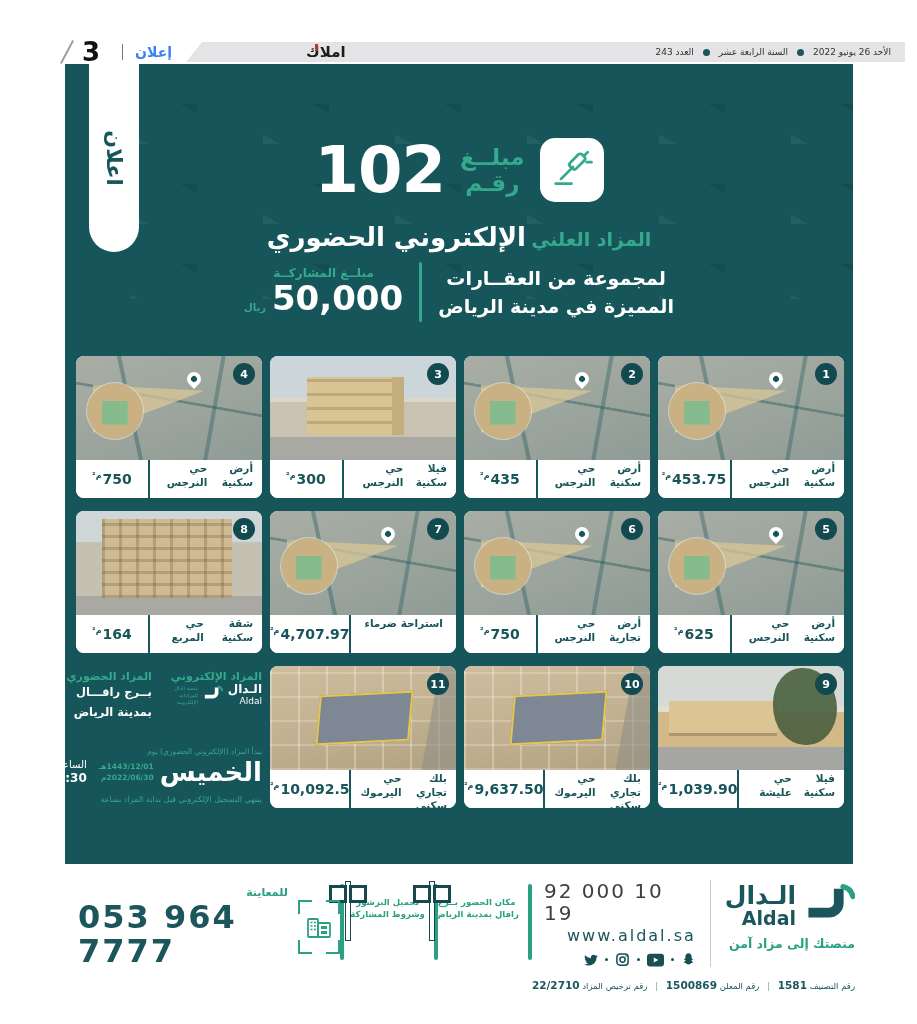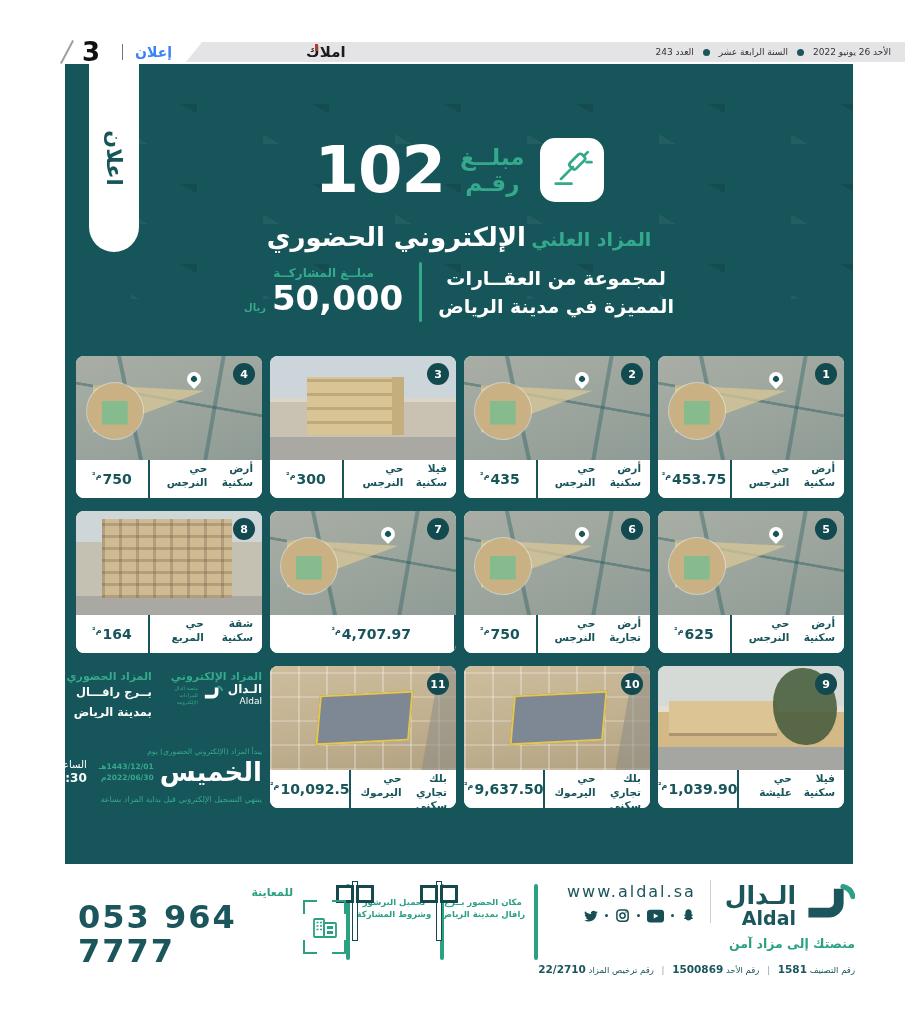--- a/index.html
+++ b/index.html
@@ -341,20 +341,24 @@
             <span class="c-unit">م²</span>
           </div>
         </div>
       </div>
       <div class="card">
         <div class="visual" data-visual="map">
           <span class="pin"></span>
           <span class="badge">7</span>
         </div>
         <div class="caption">
+          <div class="c-type">
+            <div>استراحة ضرماء</div>
+            <div></div>
+          </div>
           <div class="c-div"></div>
           <div class="c-area">
             <span>4,707.97</span>
             <span class="c-unit">م²</span>
           </div>
         </div>
       </div>
       <div class="card">
         <div class="visual" data-visual="building-photo">
 
@@ -485,20 +489,21 @@
             </svg>
           </span>
           <div class="brand-texts">
             <span class="brand-ar">الـدال</span>
             <span class="brand-en">Aldal</span>
           </div>
         </div>
         <div class="tagline">منصتك إلى مزاد آمن</div>
       </div>
       <div class="contact">
+        <span class="c-phone" dir="ltr">92 000 10 19</span>
         <span class="c-site" dir="ltr">www.aldal.sa</span>
         <div class="socials">
           <span>
             <svg width="15" height="15" viewBox="0 0 24 24" fill="#174f54">
                 <path d="M23 5c-.8.4-1.7.7-2.6.8a4.5 4.5 0 0 0-7.7 4.1A12.8 12.8 0 0 1 3.4 5a4.5 4.5 0 0 0 1.4 6 4.4 4.4 0 0 1-2-.6v.1c0 2.2 1.5 4 3.6 4.4-.7.2-1.4.2-2 .1a4.5 4.5 0 0 0 4.2 3.1A9 9 0 0 1 2 19.6 12.7 12.7 0 0 0 8.9 21.6c8.3 0 12.8-6.9 12.8-12.8v-.6c.9-.6 1.6-1.4 2.3-2.3-.8.4-1.7.6-2.6.8z"></path>
               </svg>
           </span>
           <span class="s-dot"></span>
           <span>
             <svg width="15" height="15" viewBox="0 0 24 24" fill="none" stroke="#174f54" stroke-width="2.4">
@@ -520,21 +525,21 @@
                 <path d="M12 2c3 0 5 2.2 5 5.2v3c1 .5 2 .4 2 1.4s-1.9 1.1-2.4 2.1c.5 1.5 2.4 1.9 2.4 2.9s-2 .9-3 1.1c-.5 1-1 2.1-4 2.1s-3.5-1.1-4-2.1c-1-.2-3-.1-3-1.1s1.9-1.4 2.4-2.9C6.9 12.7 5 12.6 5 11.6s1-1 2-1.4v-3C7 4.2 9 2 12 2z"></path>
               </svg>
           </span>
         </div>
       </div>
     </div>
     <div class="reg-line">
       <span>رقم التصنيف</span>
       <b>1581</b>
       <span class="sep">|</span>
-      <span>رقم الأحد</span>
+      <span>رقم المعلن</span>
       <b>1500869</b>
       <span class="sep">|</span>
       <span>رقم ترخيص المزاد</span>
       <b dir="ltr">22/2710</b>
     </div>
   </div>
 
   <div class="qr-sec">
     <div class="gbar"></div>
     <div class="qr-block">

